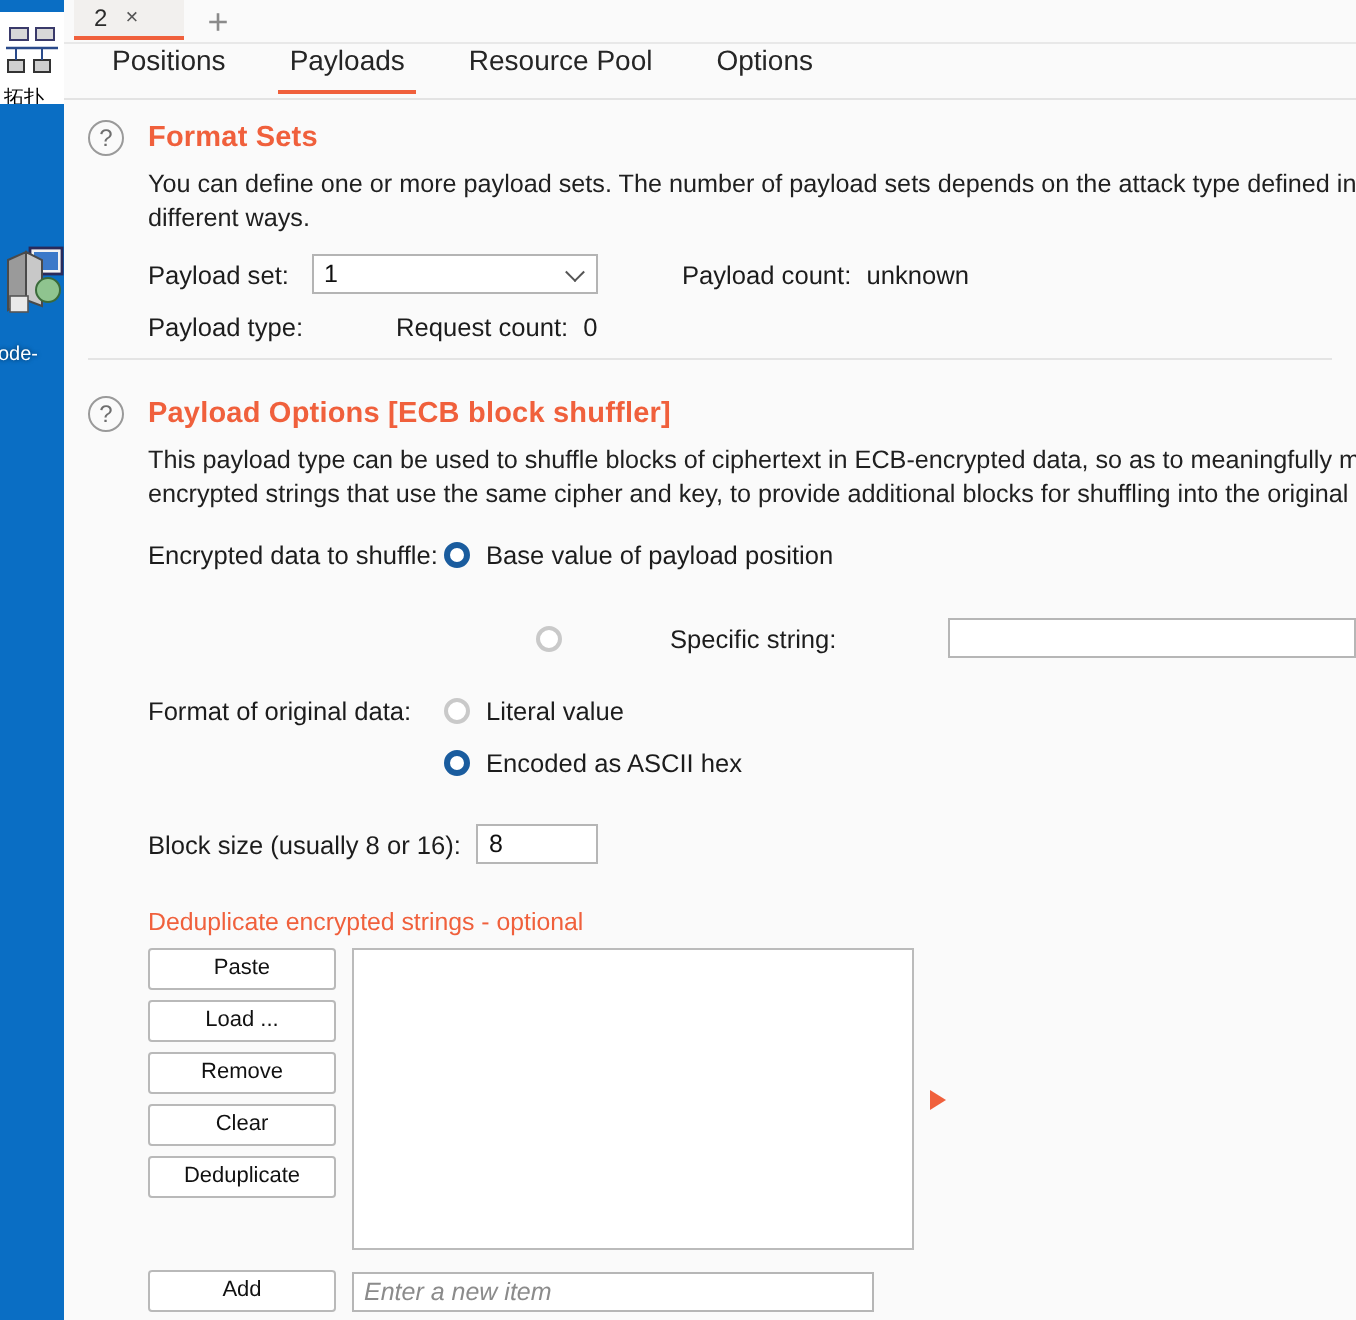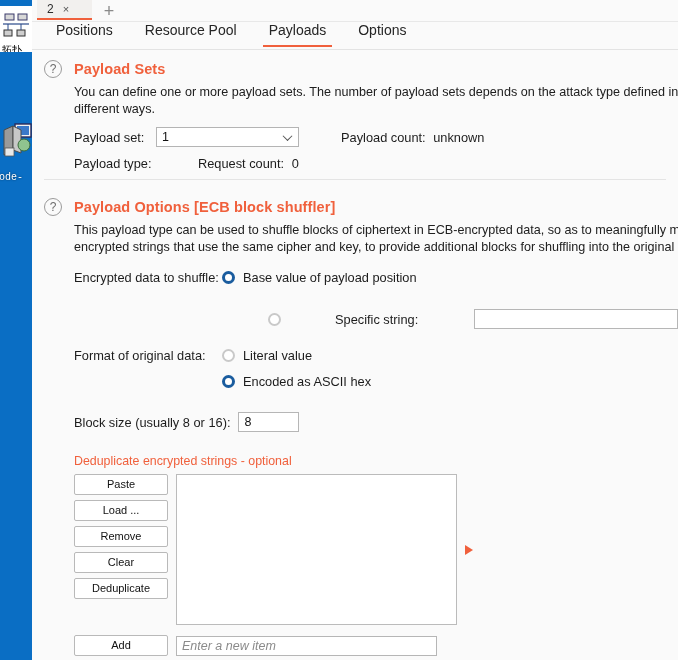--- a/index.html
+++ b/index.html
@@ -64,21 +64,20 @@
     width: 32px; height: 70px;
   }
   .desk-label-2 {
     position: absolute;
     left: -1px; top: 52px;
     color: #ffffff;
     font-size: 10px;
     line-height: 11px;
     white-space: nowrap;
     text-shadow: 0 0 2px rgba(0,0,0,.6);
-    font-family: Liberation Mono, monospace;
   }
 
   
   .window {
     position: absolute;
     left: 32px; top: 0;
     width: 646px;
     height: 660px;
     background: #fafafa;
     overflow: hidden;
@@ -413,35 +412,35 @@
         <span class="atk-tab-label">2</span>
         <span class="atk-tab-close">×</span>
       </div>
       <div class="atk-add">+</div>
     </div>
 
     <div class="subtabs">
       <div class="subtab">
         <span>Positions</span>
       </div>
+      <div class="subtab active">
+        <span>Payloads</span>
+      </div>
       <div class="subtab">
         <span>Resource Pool</span>
-      </div>
-      <div class="subtab active">
-        <span>Payloads</span>
       </div>
       <div class="subtab">
         <span>Options</span>
       </div>
     </div>
 
     <div class="section">
       <div class="sec-head">
         <div class="help-icon">?</div>
-        <div class="sec-title">Payload Sets</div>
+        <div class="sec-title">Format Sets</div>
       </div>
       <div class="sec-body">
         <div class="sec-desc">You can define one or more payload sets. The number of payload sets depends on the attack type defined in the Po</div>
         <div class="sec-desc">different ways.</div>
 
         <div class="frow">
           <div class="flabel w-lbl">Payload set:</div>
           <div class="combo-wrap">
             <div class="combo">1</div>
             <span class="combo-arrow"></span>

